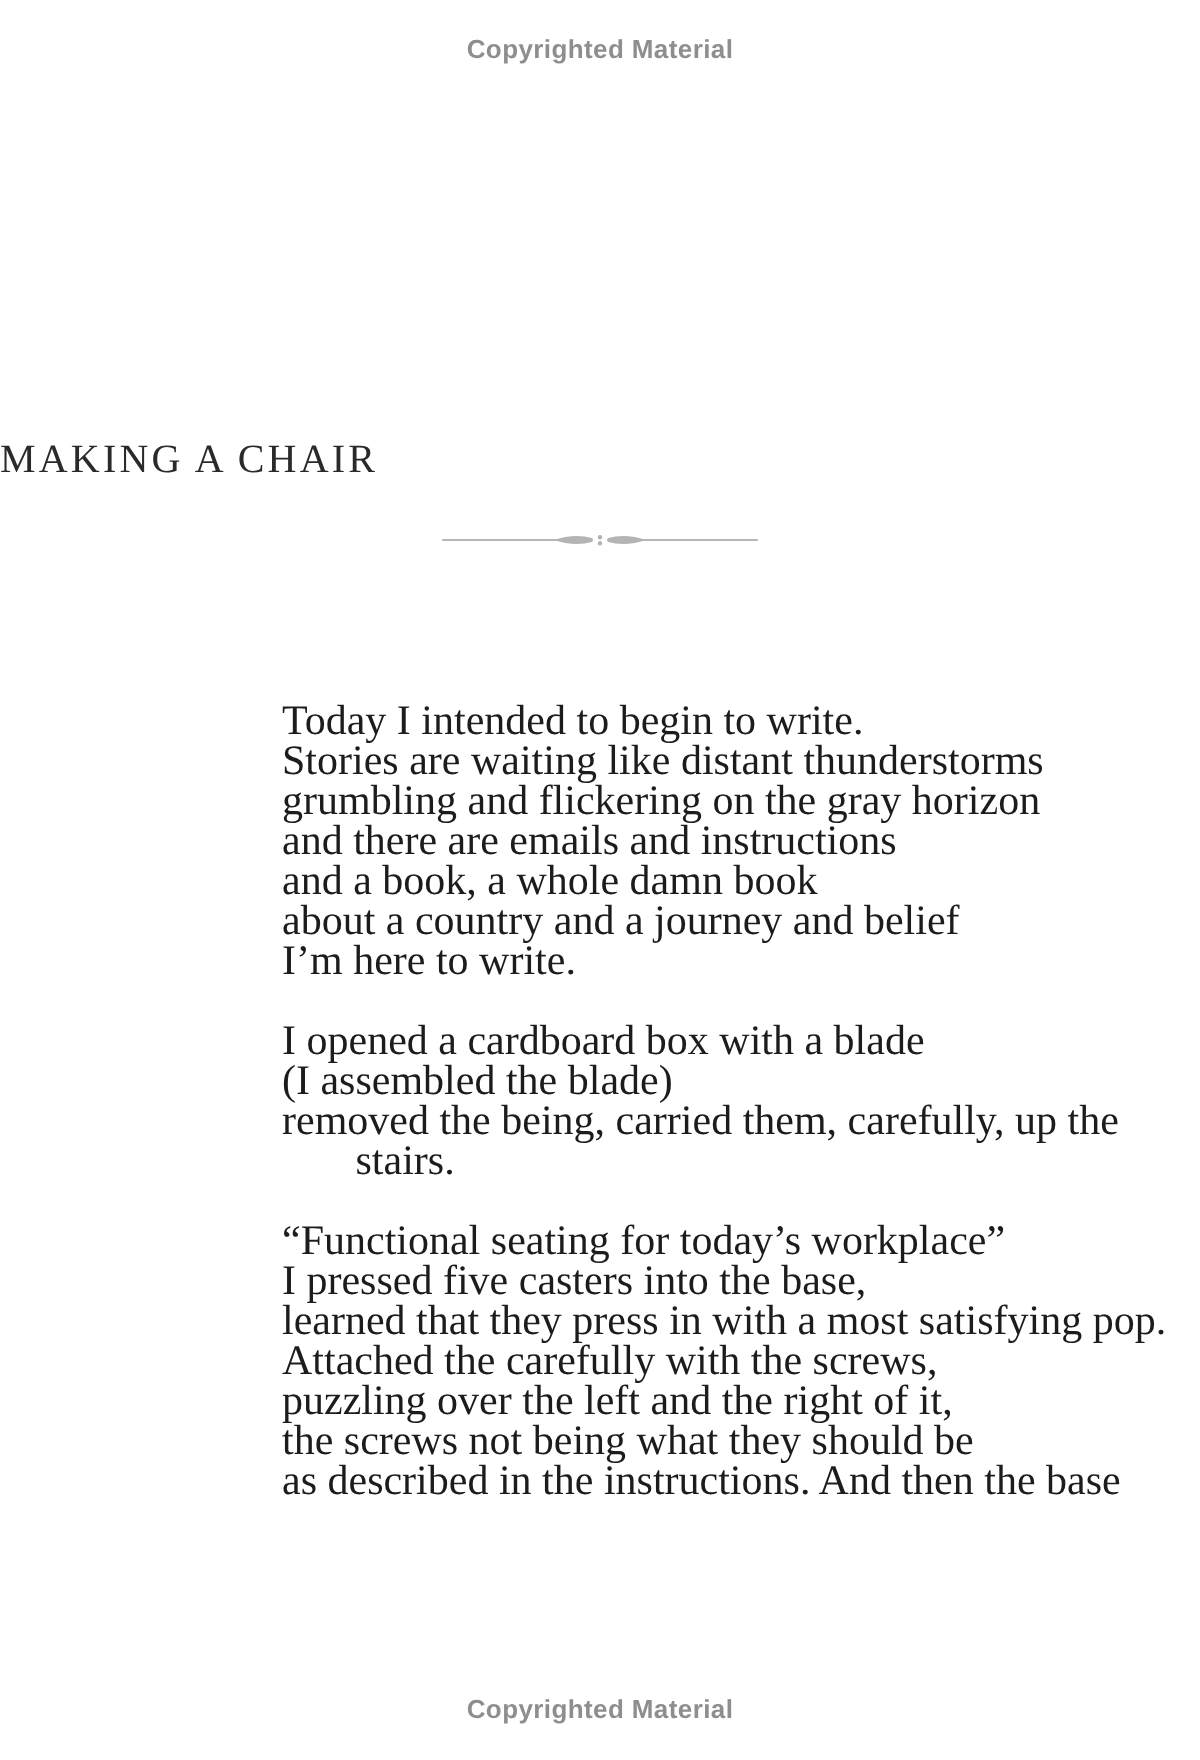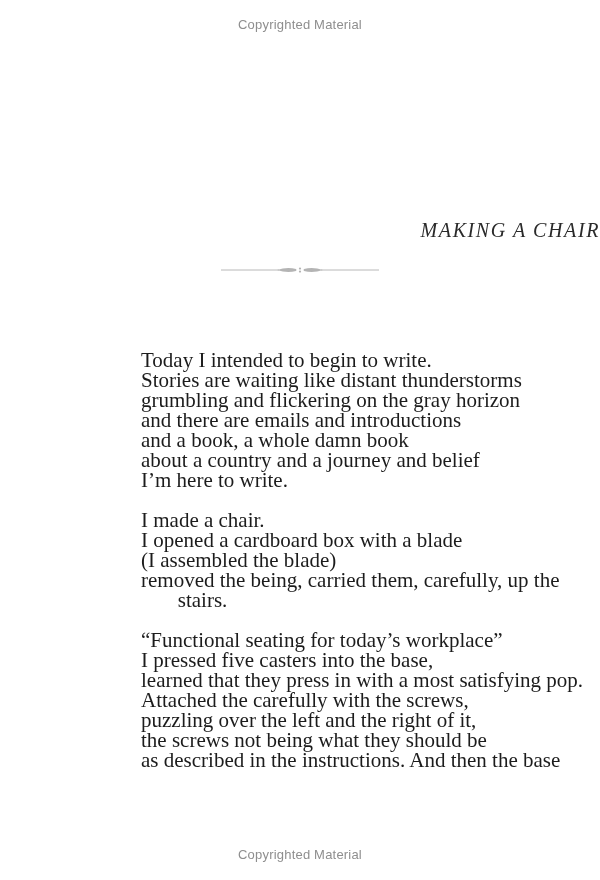--- a/index.html
+++ b/index.html
@@ -12,38 +12,37 @@
     overflow: hidden;
     font-family: "Liberation Serif", serif;
   }
   .copyright {
     position: absolute;
     left: 0;
     width: 100%;
     text-align: center;
     font-family: "Liberation Sans", sans-serif;
     font-size: 13px;
-    font-weight: normal;
+    font-weight: bold;
     color: #8e8e8e;
     letter-spacing: 0.2px;
   }
   .copyright.top { top: 17px; }
   .copyright.bottom { top: 847px; }
   .poem-title {
     position: absolute;
     top: 219px;
     left: 0;
     width: 100%;
-    text-align: right;
+    text-align: left;
     font-family: "Liberation Serif", serif;
     font-size: 20px;
     font-weight: normal;
     letter-spacing: 1.6px;
     color: #2a2a2a;
-    font-style: italic;
   }
   .divider-wrap {
     position: absolute;
     top: 264px;
     left: 0;
     width: 100%;
     text-align: center;
     line-height: 0;
   }
   .divider-wrap svg { display: inline-block; }
@@ -79,27 +78,26 @@
       <circle cx="79" cy="4.6" r="1.1" fill="#b4b4b4"></circle>
       <circle cx="79" cy="7.6" r="1.1" fill="#b4b4b4"></circle>
     </svg>
   </div>
 
   <div class="poem">
       <div class="stanza">
         <div class="line">Today I intended to begin to write.</div>
         <div class="line">Stories are waiting like distant thunderstorms</div>
         <div class="line">grumbling and flickering on the gray horizon</div>
-        <div class="line">and there are emails and introductions</div>
+        <div class="line">and there are emails and instructions</div>
         <div class="line">and a book, a whole damn book</div>
         <div class="line">about a country and a journey and belief</div>
         <div class="line">I’m here to write.</div>
       </div>
       <div class="stanza">
-        <div class="line">I made a chair.</div>
         <div class="line">I opened a cardboard box with a blade</div>
         <div class="line">(I assembled the blade)</div>
         <div class="line">removed the being, carried them, carefully, up the</div>
         <div class="line">       stairs.</div>
       </div>
       <div class="stanza">
         <div class="line">“Functional seating for today’s workplace”</div>
         <div class="line">I pressed five casters into the base,</div>
         <div class="line">learned that they press in with a most satisfying pop.</div>
         <div class="line">Attached the carefully with the screws,</div>

